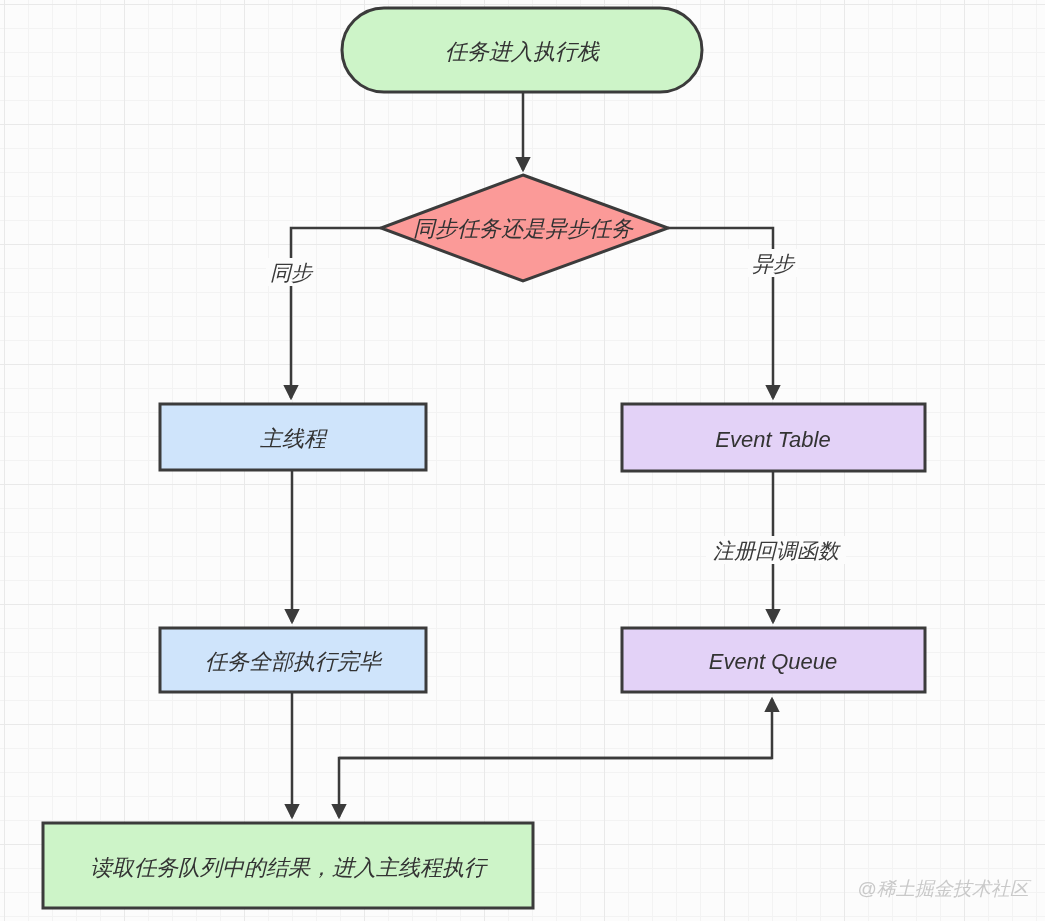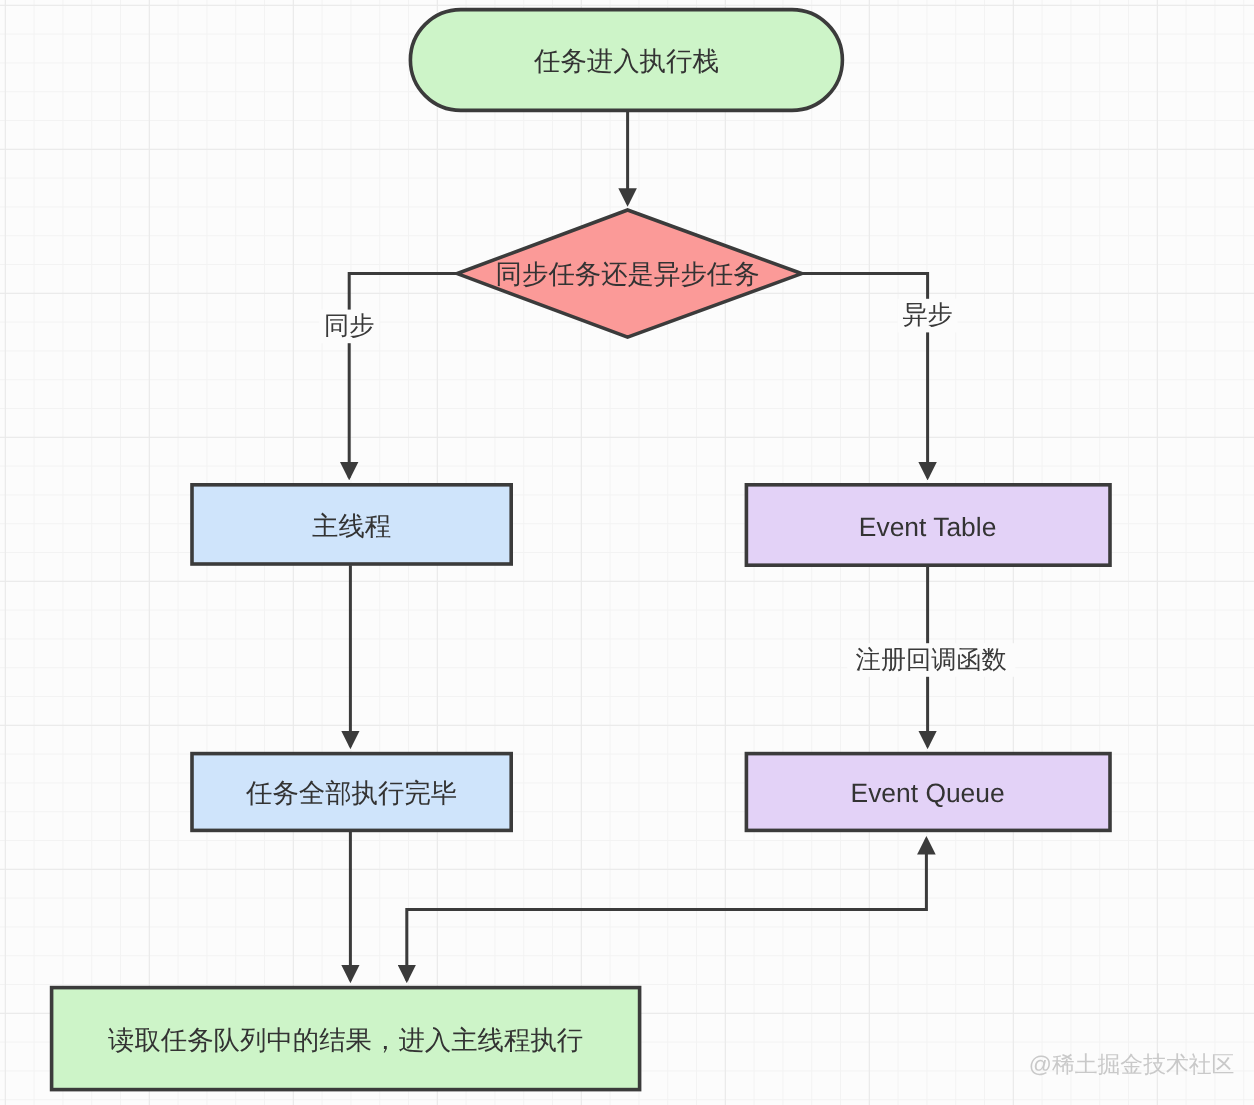--- a/index.html
+++ b/index.html
@@ -13,20 +13,21 @@
     height: 921px;
     overflow: hidden;
     background-color: #fcfcfc;
     background-image:
       linear-gradient(#e9e9e9 1px, transparent 1px),
       linear-gradient(90deg, #e9e9e9 1px, transparent 1px),
       linear-gradient(#f3f3f3 1px, transparent 1px),
       linear-gradient(90deg, #f3f3f3 1px, transparent 1px);
     background-size: 120px 120px, 120px 120px, 24px 24px, 24px 24px;
     background-position: 4px 4px;
+    font-style: italic;
   }
   svg { position: absolute; left: 0; top: 0; }
   .edge {
     fill: none;
     stroke: #3b3b3b;
     stroke-width: 2.5;
   }
   .node-shape {
     stroke: #3b3b3b;
     stroke-width: 3;

